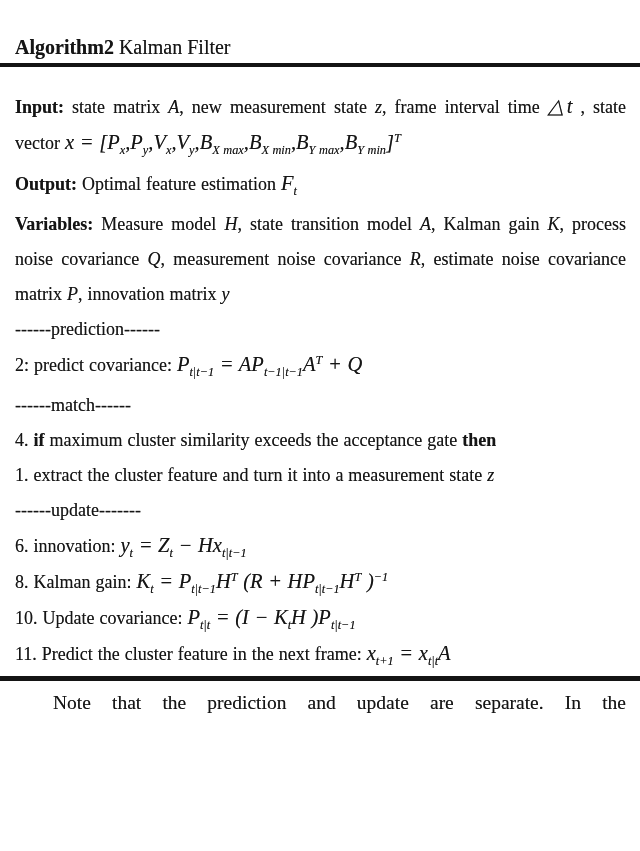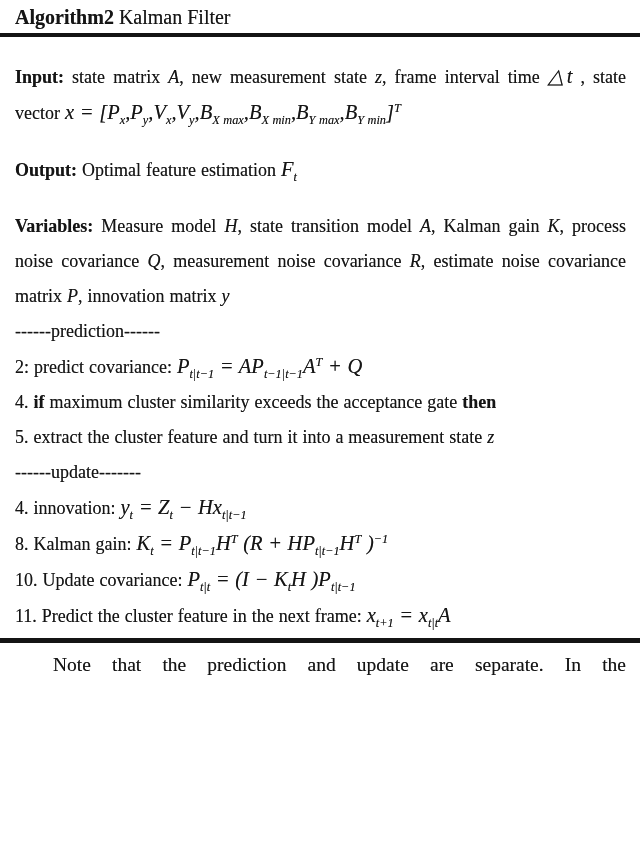--- a/index.html
+++ b/index.html
@@ -11,36 +11,37 @@
     color: #151515;
     font-family: "Liberation Serif", serif;
     text-shadow: 0 0 0.6px rgba(20,20,20,0.55);
   }
   .doc { width: 640px; }
   .title {
     padding: 5px 15px 4px 15px;
     font-size: 20px;
     line-height: 24px;
     white-space: nowrap;
+    margin-top: 30px;
   }
   .title .b { font-weight: bold; }
   .rule {
     height: 4px;
     background: #141414;
     width: 640px;
   }
   .rule-bottom { height: 5px; }
   .algo-body { padding: 22px 14px 4px 15px; }
   .line {
     margin: 0;
     font-size: 18px;
     line-height: 35px;
     word-spacing: 0.5px;
   }
-  .line.gap { margin-top: 21px; }
+  .line.gap { margin-top: 5px; }
   .justify { text-align: justify; }
   .bold { font-weight: bold; }
   .math {
     font-style: italic;
     font-family: "Liberation Serif", serif;
     white-space: nowrap;
   }
   .math-lg { font-size: 20.5px; }
   .math sub, .math sup {
     font-size: 60%;
@@ -66,23 +67,24 @@
 
 <div class="doc">
   <div class="title"><span class="b">Algorithm2</span><span> Kalman Filter</span></div>
   <div class="rule"></div>
   <div class="algo-body">
       <p class="line justify"><span class="bold">Input: </span><span>state matrix </span><span class="math">A</span><span>, new measurement state </span><span class="math">z</span><span>, frame interval time </span><span class="math math-lg">△t</span><span> , state vector </span><span class="math math-lg">x = [P<sub>x</sub>,P<sub>y</sub>,V<sub>x</sub>,V<sub>y</sub>,B<sub>X max</sub>,B<sub>X min</sub>,B<sub>Y max</sub>,B<sub>Y min</sub>]<sup>T</sup></span></p>
       <p class="line gap"><span class="bold">Output: </span><span>Optimal feature estimation </span><span class="math math-lg">F<sub>t</sub></span></p>
       <p class="line justify gap"><span class="bold">Variables: </span><span>Measure model </span><span class="math">H</span><span>, state transition model </span><span class="math">A</span><span>, Kalman gain </span><span class="math">K</span><span>, process noise covariance </span><span class="math">Q</span><span>, measurement noise covariance </span><span class="math">R</span><span>, estimate noise covariance matrix </span><span class="math">P</span><span>, innovation matrix </span><span class="math">y</span></p>
       <p class="line"><span>------prediction------</span></p>
       <p class="line"><span>2: predict covariance: </span><span class="math math-lg">P<sub>t|t−1</sub> = AP<sub>t−1|t−1</sub>A<sup>T</sup> + Q</span></p>
+      <p class="line gap"><span>------match------</span></p>
       <p class="line"><span>4. </span><span class="bold">if</span><span> maximum cluster similarity exceeds the acceptance gate </span><span class="bold">then</span></p>
-      <p class="line"><span>5. extract the cluster feature and turn it into a measurement state </span><span class="math">z</span></p>
+      <p class="line"><span>1. extract the cluster feature and turn it into a measurement state </span><span class="math">z</span></p>
       <p class="line"><span>------update-------</span></p>
-      <p class="line"><span>4. innovation: </span><span class="math math-lg">y<sub>t</sub> = Z<sub>t</sub> − Hx<sub>t|t−1</sub></span></p>
+      <p class="line"><span>6. innovation: </span><span class="math math-lg">y<sub>t</sub> = Z<sub>t</sub> − Hx<sub>t|t−1</sub></span></p>
       <p class="line"><span>8. Kalman gain: </span><span class="math math-lg">K<sub>t</sub> = P<sub>t|t−1</sub>H<sup>T</sup> (R + HP<sub>t|t−1</sub>H<sup>T</sup> )<sup>−1</sup></span></p>
       <p class="line"><span>10. Update covariance: </span><span class="math math-lg">P<sub>t|t</sub> = (I − K<sub>t</sub>H )P<sub>t|t−1</sub></span></p>
       <p class="line"><span>11. Predict the cluster feature in the next frame: </span><span class="math math-lg">x<sub>t+1</sub> = x<sub>t|t</sub>A</span></p>
     </div>
   <div class="rule rule-bottom"></div>
   <p class="note">Note that the prediction and update are separate. In the</p>
 </div>
 
 </body></html>

